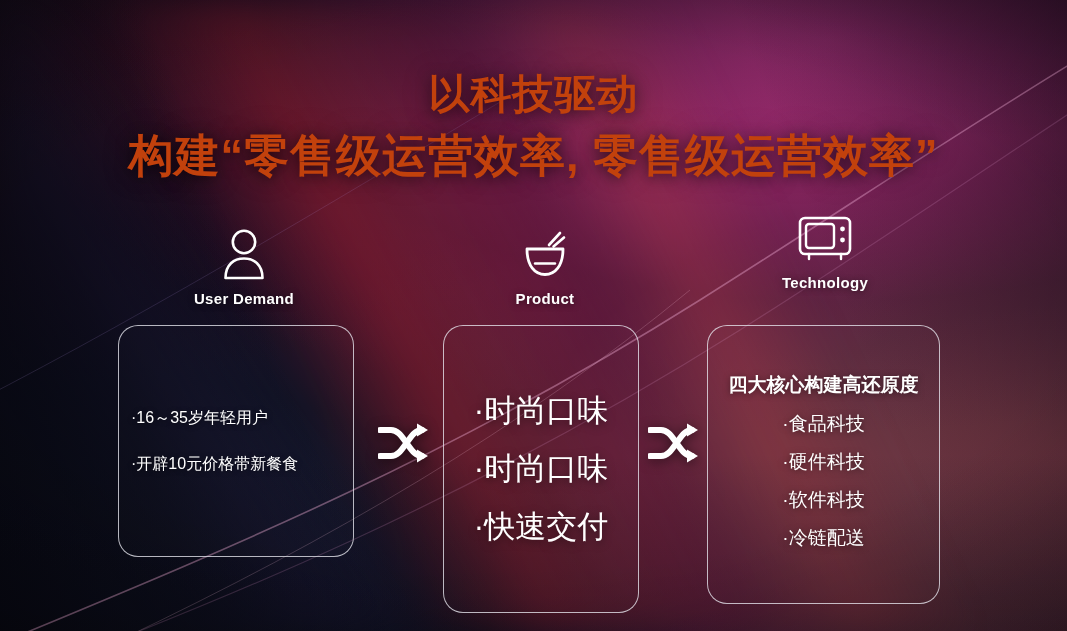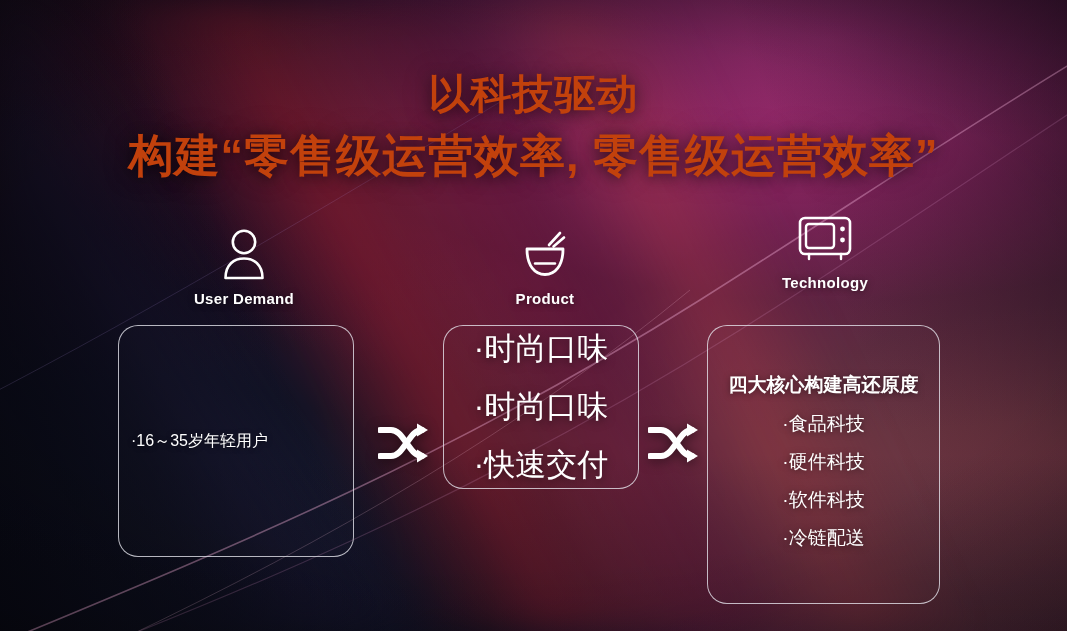--- a/index.html
+++ b/index.html
@@ -121,21 +121,21 @@
     border: 1px solid rgba(232,232,240,0.78);
     border-radius: 20px;
     box-sizing: border-box;
     display: flex;
     flex-direction: column;
     justify-content: center;
     background: rgba(255,255,255,0.012);
   }
 
   #card-1 { left: 118px;  top: 325px; width: 236px; height: 232px; }
-  #card-2 { left: 443px;  top: 325px; width: 196px; height: 164px; }
+  #card-2 { left: 443px;  top: 325px; width: 196px; height: 288px; }
   #card-3 { left: 707px;  top: 325px; width: 233px; height: 279px; }
 
   .card ul {
     list-style: none;
     margin: 0;
     padding: 0;
   }
 
   
   #card-1 ul { padding: 0 12px; }
@@ -256,20 +256,21 @@
           <path d="M13 42 L13 47" stroke="#ffffff" stroke-width="2.4" stroke-linecap="round"></path>
           <path d="M45 42 L45 47" stroke="#ffffff" stroke-width="2.4" stroke-linecap="round"></path>
         </svg>
       </div>
       <div class="col-label">Technology</div>
     </div>
 
     <div class="card" id="card-1">
       <ul>
         <li>·16～35岁年轻用户</li>
+        <li>·开辟10元价格带新餐食</li>
       </ul>
     </div>
 
     <div class="shuffle" id="shuffle-1">
       <svg width="52" height="44" viewBox="0 0 52 44" aria-hidden="true">
         <path d="M2 9 L13 9 C20 9, 24 16, 28.5 22 C33 28, 37 35, 44 35" fill="none" stroke="#ffffff" stroke-width="6" stroke-linecap="round" stroke-linejoin="round"></path>
         <path d="M2 35 L13 35 C20 35, 24 28, 28.5 22 C33 16, 37 9, 44 9" fill="none" stroke="#ffffff" stroke-width="6" stroke-linecap="round" stroke-linejoin="round"></path>
         <path d="M39 2.5 L50 9 L39 15.5 Z" fill="#ffffff"></path>
         <path d="M39 28.5 L50 35 L39 41.5 Z" fill="#ffffff"></path>
       </svg>

